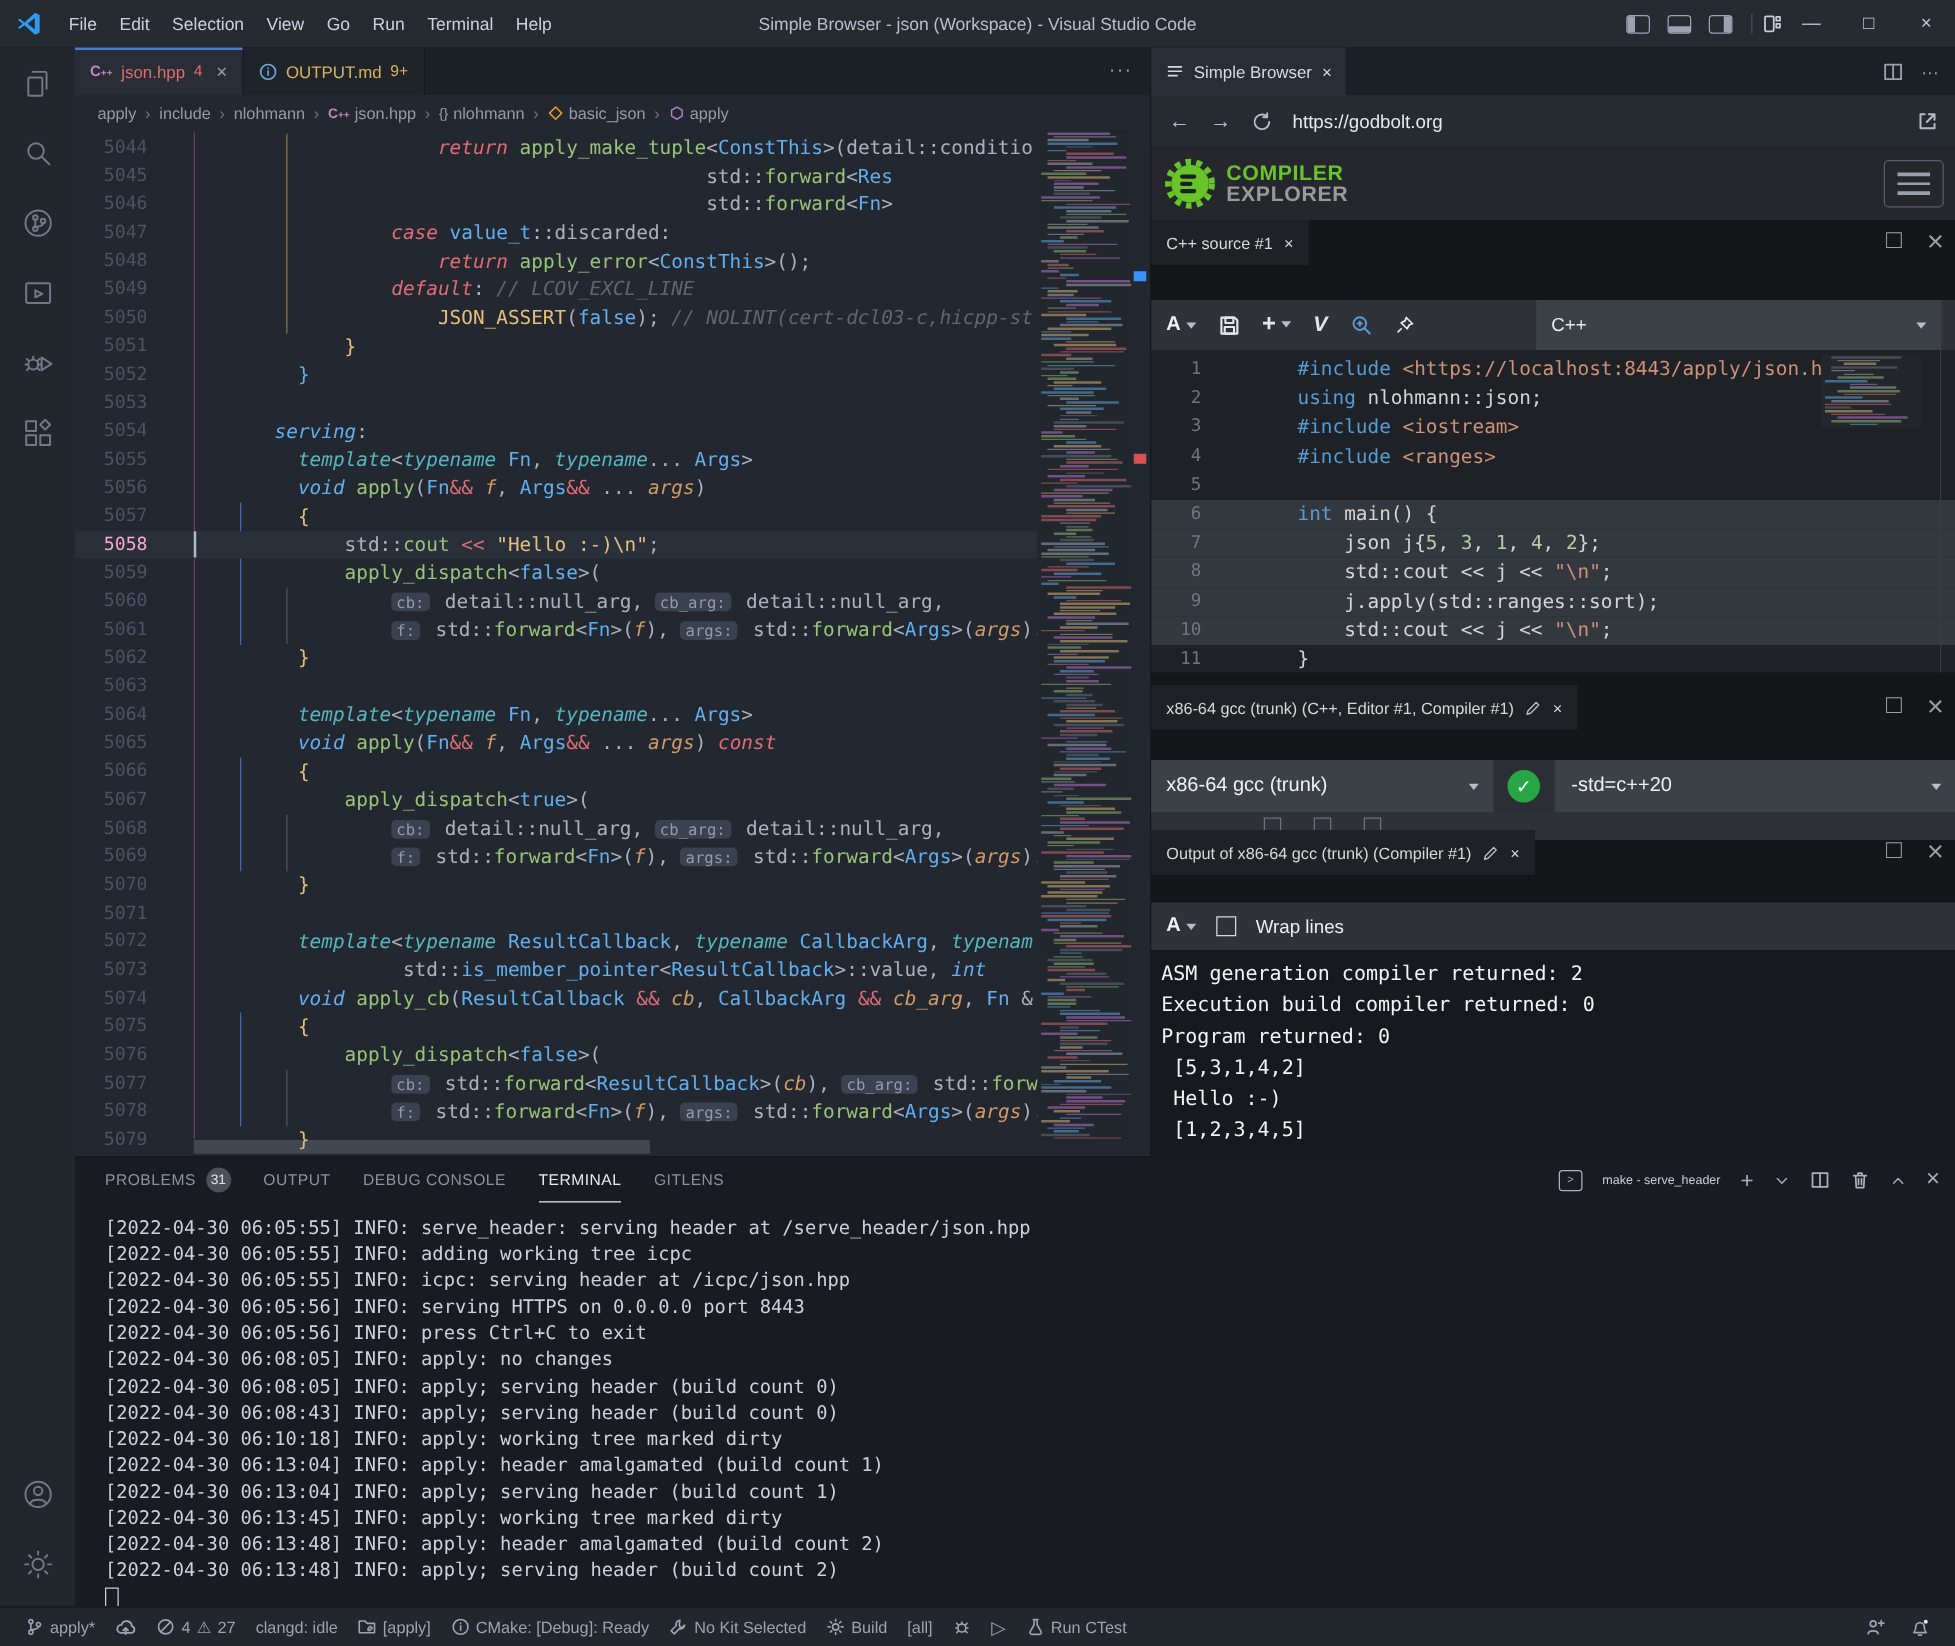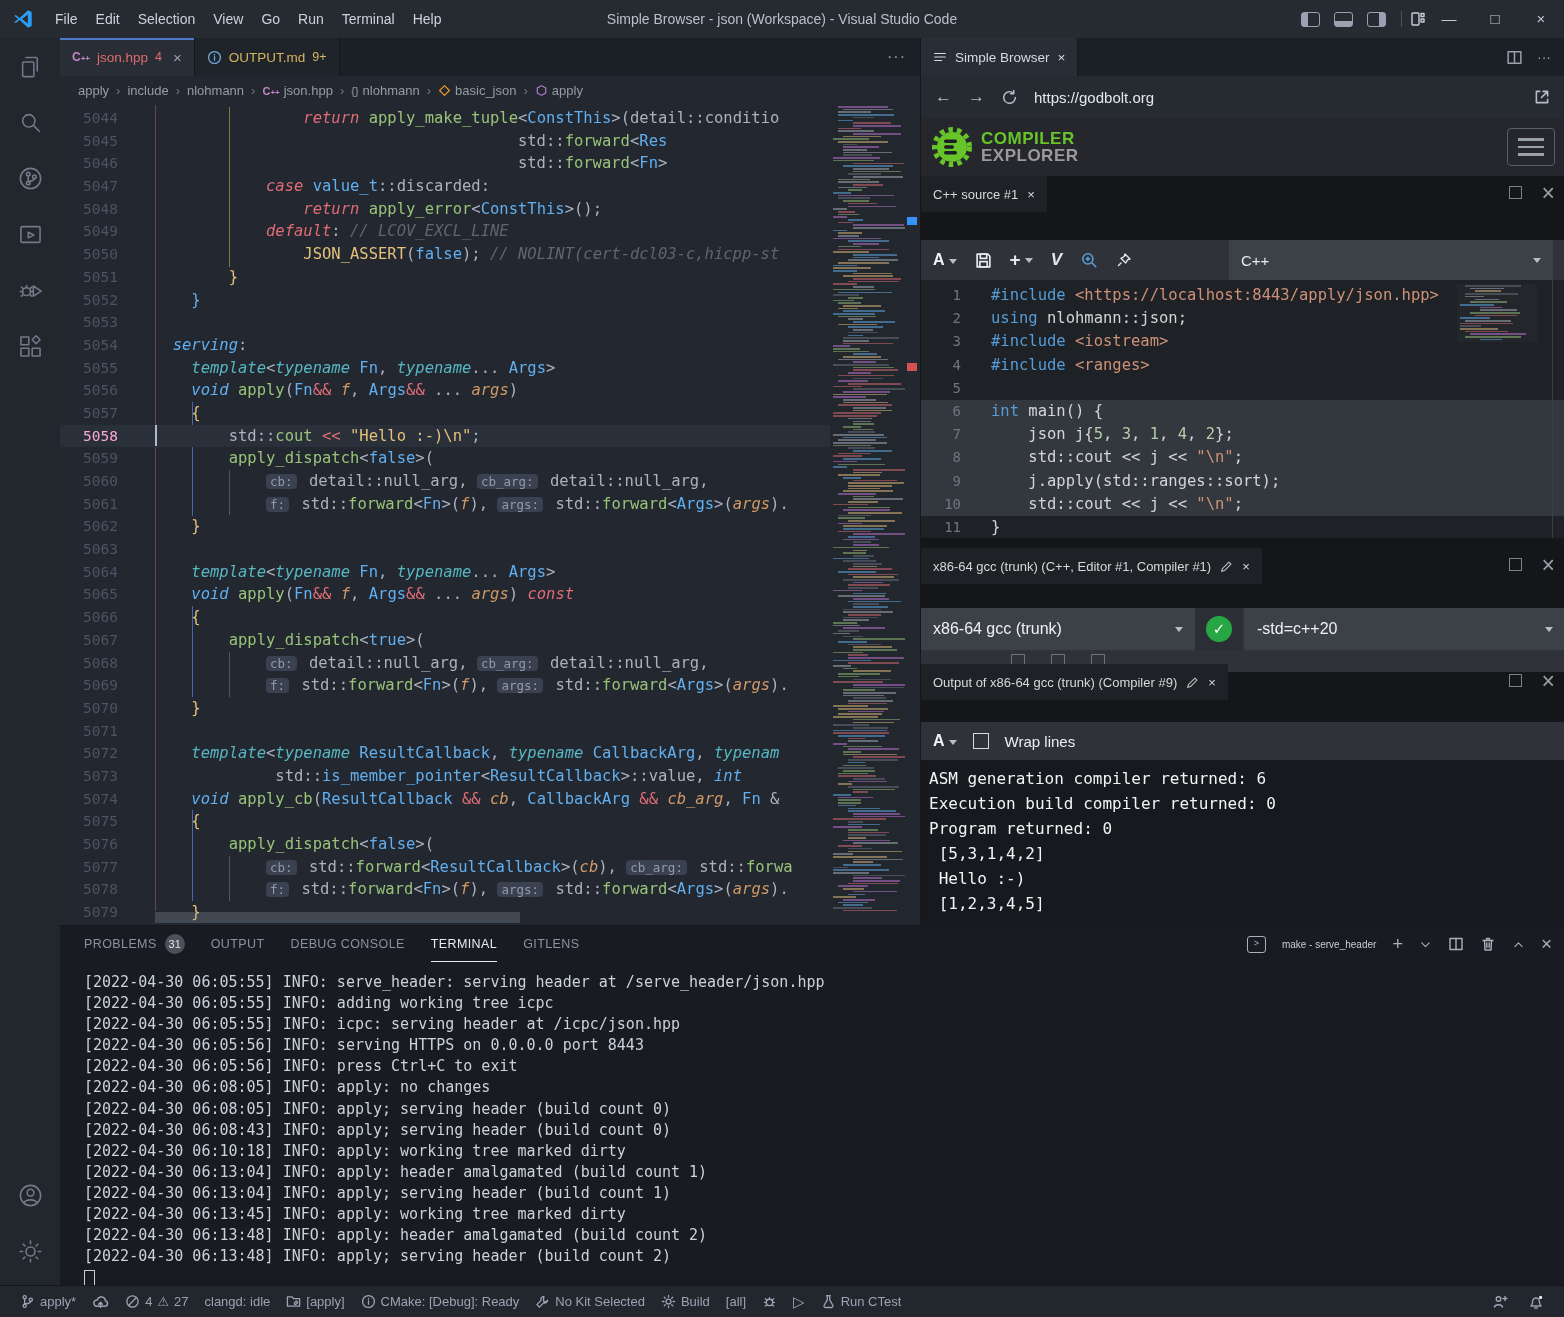--- a/index.html
+++ b/index.html
@@ -34,21 +34,21 @@
   .cppic small{font-size:8px;}
   .tab1-label{color:#e06c6c;} .tab1-badge{color:#e06c6c;font-size:12.5px;}
   .tab2-label{color:#d6b45e;} .tab2-badge{color:#d6b45e;font-size:12.5px;}
   .tab-kebab{margin-left:auto;align-self:center;color:#9aa0ac;padding:0 14px;font-size:16px;letter-spacing:1px;}
   .breadcrumb{position:absolute;left:0;top:38px;right:0;height:29px;display:flex;align-items:center;padding-left:18px;font-size:13px;color:#959ca8;gap:4px;background:#23272f;}
   .bcsep{color:#6f7683;padding:0 3px;}
   .bcico{font-size:11px;}
   
   .editor{position:absolute;left:0;top:67px;right:0;bottom:0;overflow:hidden;}
   .codelines{position:absolute;left:0;top:2px;right:90px;font-family:"DejaVu Sans Mono",monospace;font-size:15.5px;}
-  .cl{display:flex;height:22.7px;line-height:22.7px;white-space:pre;}
+  .cl{display:flex;height:22.7px;line-height:22.7px;white-space:pre;gap:47px;}
   .cl .ln{flex:0 0 58px;text-align:right;padding-right:16px;color:#4b5364;font-size:14.5px;}
   .cl .code{padding-left:20px;flex:1;}
   .cl.cur{background:#2a303a;}
   .cl.cur .ln{color:#f9a8d4;}
   .tk-pl{color:#abb2bf}.tk-kw{color:#e06c75;font-style:italic}.tk-kw2{color:#61afef;font-style:italic}
   .tk-kw3{color:#56b6c2;font-style:italic}.tk-ty{color:#61afef}.tk-fn{color:#98c379}
   .tk-str{color:#e5c07b}.tk-cmt{color:#5f6672;font-style:italic}.tk-var{color:#d19a66;font-style:italic}
   .tk-mac{color:#e5c07b}.tk-op{color:#e06c75}.tk-br1{color:#e5c07b}.tk-br2{color:#61afef}
   .tk-hint{background:#3a4150;color:#939aaa;border-radius:4px;padding:0 4px;margin:0 3px 0 0;font-size:12.5px;}
   .guide{position:absolute;width:1px;}
@@ -763,38 +763,38 @@
         </div>
       </div>
       <div class="sliver" style="top:474px">
           <i></i>
           <i></i>
           <i></i>
         </div>
 
       <div class="wtabrow" style="top:488px">
         <div class="wtab">
-          <span>Output of x86-64 gcc (trunk) (Compiler #9)</span>
+          <span>Output of x86-64 gcc (trunk) (Compiler #1)</span>
           <svg class="ic pencil" width="13" height="13" viewBox="0 0 16 16">
               <path d="M2 14l1-3.5L11 2.5l2.5 2.5L5.5 13z"></path>
             </svg>
           <span>×</span>
         </div>
         <div class="wctrl">
           <span>□</span>
           <span style="font-size:23px">×</span>
         </div>
       </div>
       <div class="outbar" style="top:546px">
         <span><span class="fontA">A</span><span class="cdown"></span></span>
         <span class="wrapbox"></span>
         <span class="wraplab">Wrap lines</span>
       </div>
       <div class="outtext" style="top:584px">
-          <div>ASM generation compiler returned: 6</div>
+          <div>ASM generation compiler returned: 2</div>
           <div>Execution build compiler returned: 0</div>
           <div>Program returned: 0</div>
           <div> [5,3,1,4,2]</div>
           <div> Hello :-)</div>
           <div> [1,2,3,4,5]</div>
         </div>
     </div>
   </div>
 
   <div class="panel">

